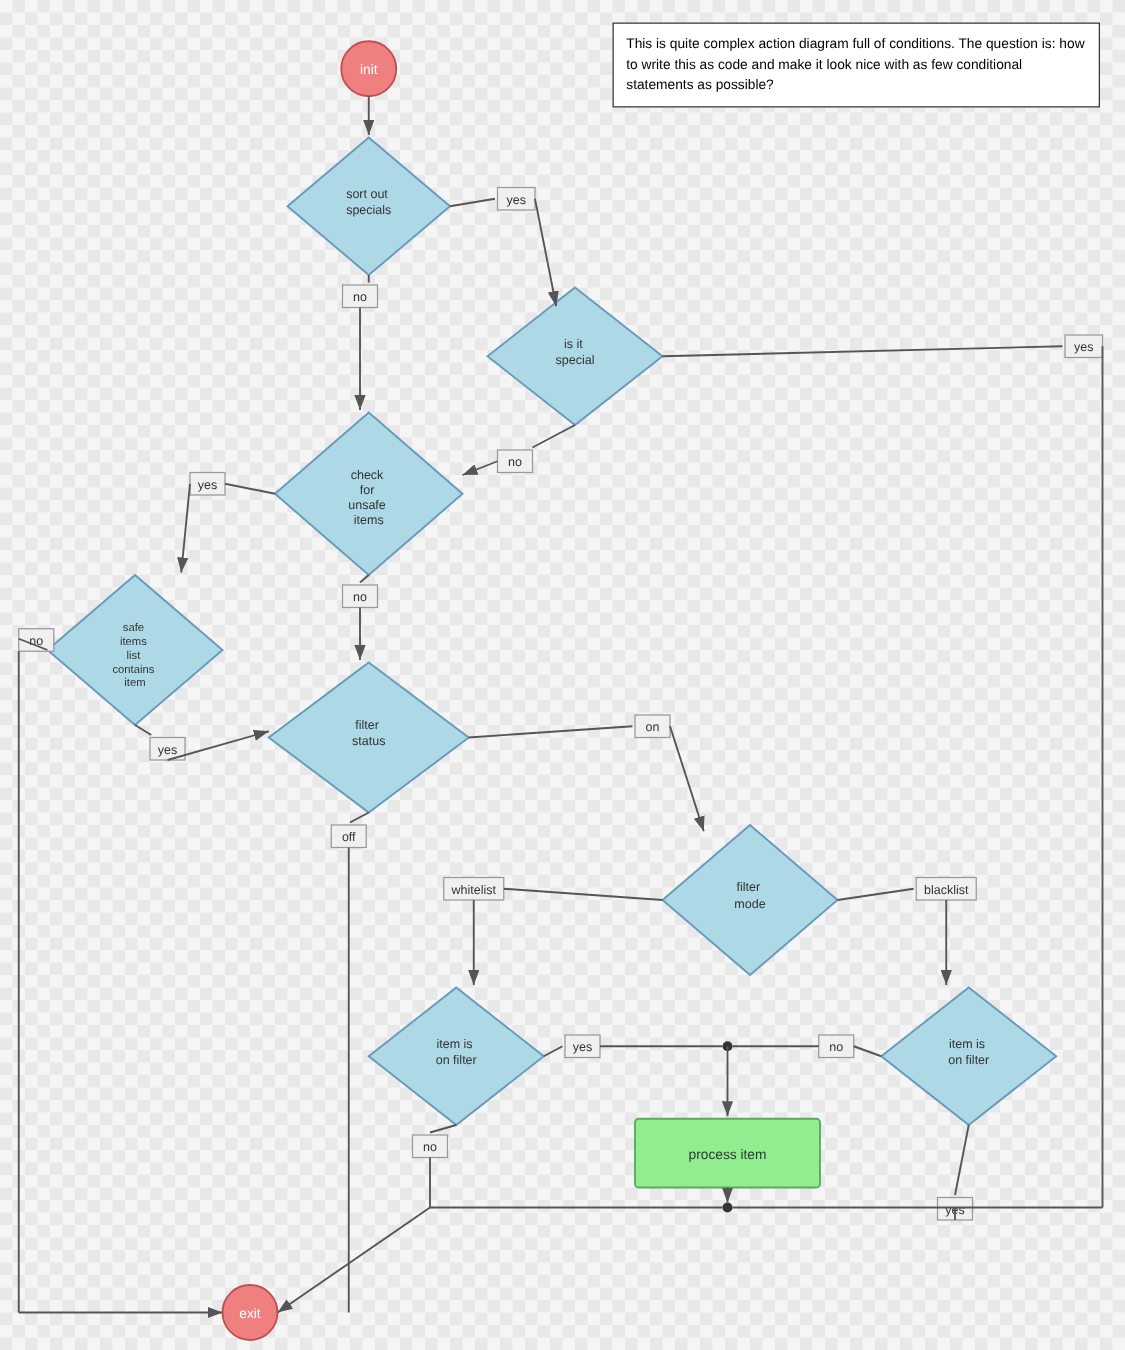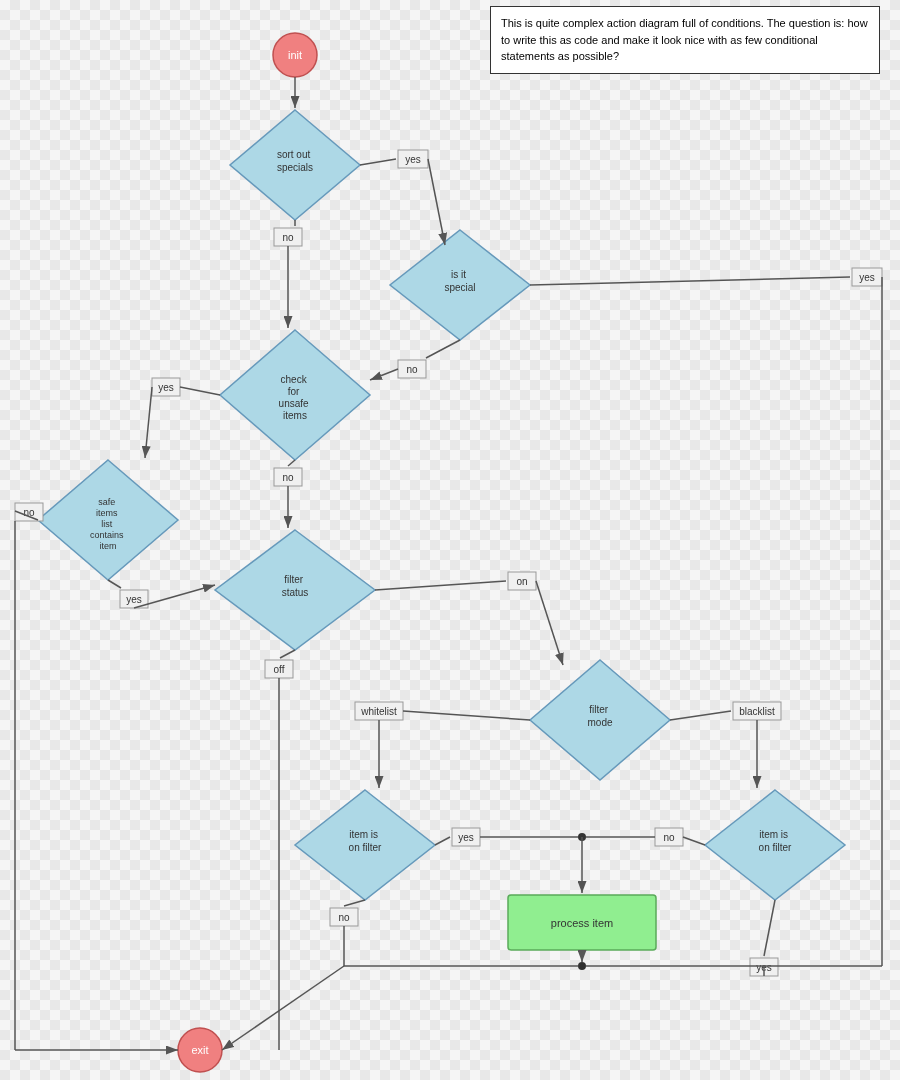--- a/index.html
+++ b/index.html
@@ -26,21 +26,21 @@
       background-color: #f5f5f5;
     }
     svg {
       position: absolute;
       top: 0; left: 0;
       width: 900px;
       height: 1080px;
     }
     .note-box {
       position: absolute;
-      top: 6px;
+      top: 18px;
       left: 490px;
       width: 390px;
       border: 1.5px solid #333;
       background: #fff;
       padding: 8px 10px;
       font-size: 11px;
       line-height: 1.5;
       z-index: 10;
     }
   </style>

